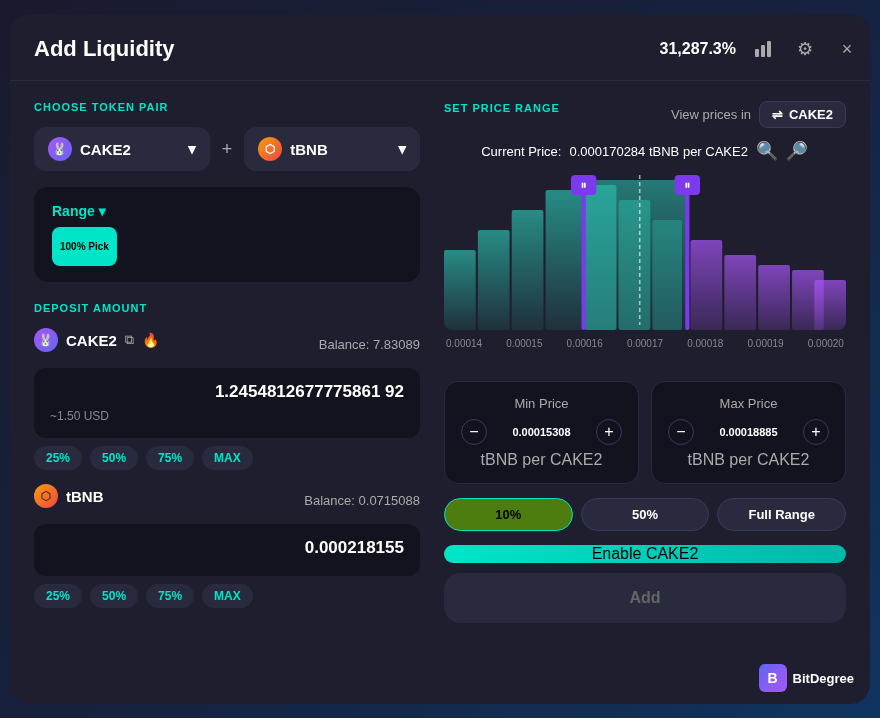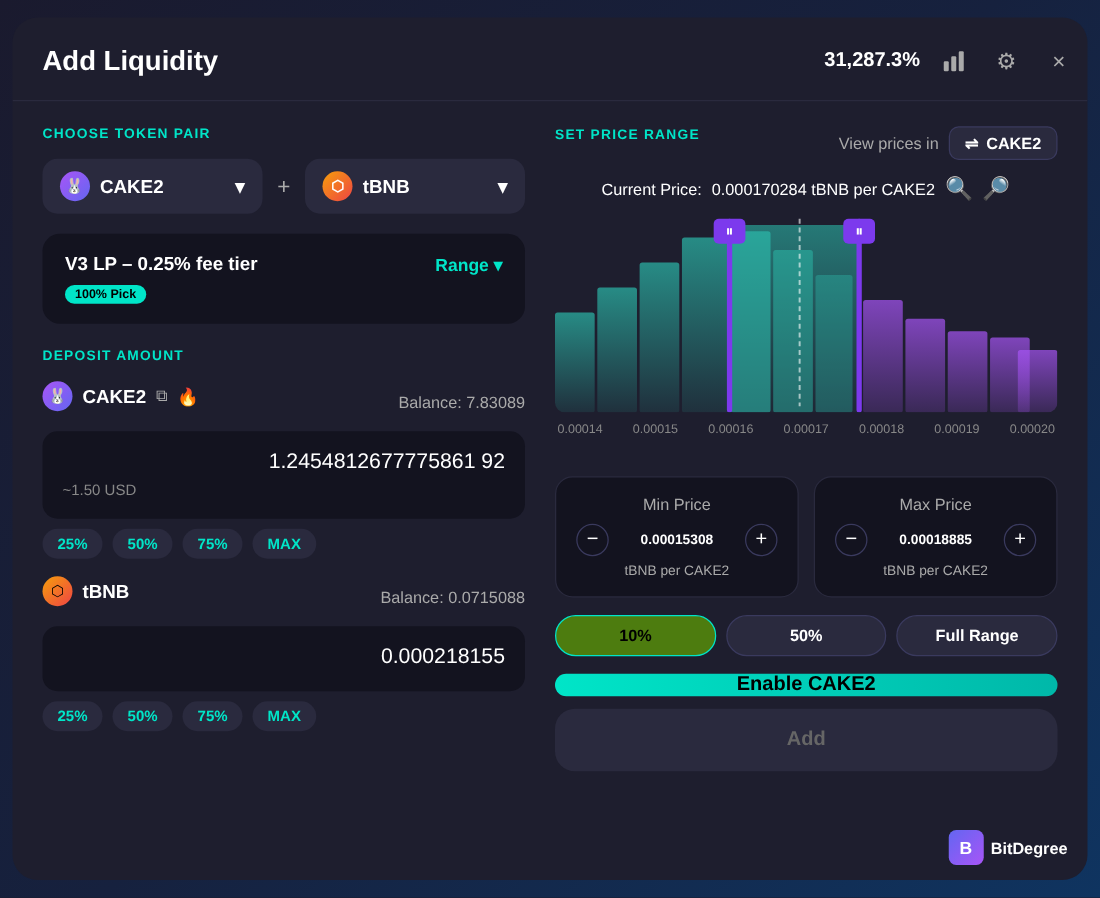--- a/index.html
+++ b/index.html
@@ -161,21 +161,21 @@
       font-size: 14px;
       font-weight: 600;
     }
 
     .pick-badge {
       background: #00e5c8;
       color: #000;
       font-size: 10px;
       font-weight: 700;
       border-radius: 8px;
-      padding: 2px 8px;
+      padding: 14px 8px;
       margin-top: 8px;
       display: inline-block;
     }
 
     .deposit-section {
       margin-top: 4px;
     }
 
     .deposit-header {
       display: flex;
@@ -205,21 +205,21 @@
     .input-box {
       background: #13131f;
       border-radius: 12px;
       padding: 14px 16px;
       margin-bottom: 8px;
     }
 
     .input-amount {
       color: #fff;
       font-size: 17px;
-      font-weight: 400;
+      font-weight: 700;
       text-align: right;
       display: block;
       margin-bottom: 4px;
     }
 
     .usd-value {
       color: #888;
       font-size: 12px;
       text-align: right;
     }
@@ -365,21 +365,21 @@
     }
 
     .price-value {
       color: #fff;
       font-size: 11px;
       font-weight: 600;
     }
 
     .price-unit {
       color: #aaa;
-      font-size: 11px;
+      font-size: 16px;
       margin-top: 6px;
     }
 
     
     .range-buttons {
       display: flex;
       gap: 8px;
       margin-bottom: 14px;
     }
 
@@ -402,21 +402,21 @@
     }
 
     
     .enable-btn {
       width: 100%;
       background: linear-gradient(90deg, #00e5c8, #00b8a9);
       border: none;
       border-radius: 16px;
       color: #000;
       font-size: 16px;
-      font-weight: 700;
+      font-weight: 400;
       cursor: pointer;
       margin-bottom: 10px;
     }
 
     .add-btn {
       width: 100%;
       background: #2a2a3e;
       border: none;
       border-radius: 16px;
       color: #666;
@@ -503,21 +503,20 @@
           <div style="display:flex;align-items:center;gap:8px;">
             <div class="token-icon token-icon-tbnb">⬡</div>
             <span>tBNB</span>
           </div>
           <span>▾</span>
         </button>
       </div>
 
       <div class="fee-tier-box">
         <div class="fee-tier-header">
-          <span class="fee-tier-title">V3 LP – 0.25% fee tier</span>
           <button class="more-btn">
             <span>Range</span> ▾
           </button>
         </div>
         <div class="pick-badge">100% Pick</div>
       </div>
 
       <div class="deposit-section">
         <div class="section-label">DEPOSIT AMOUNT</div>
 

